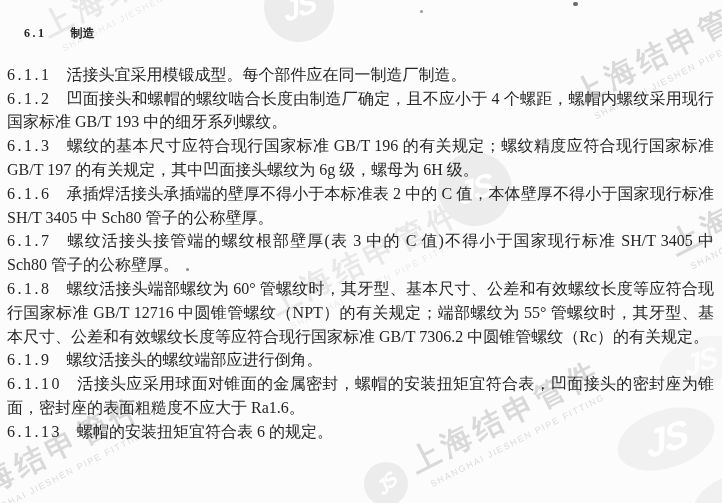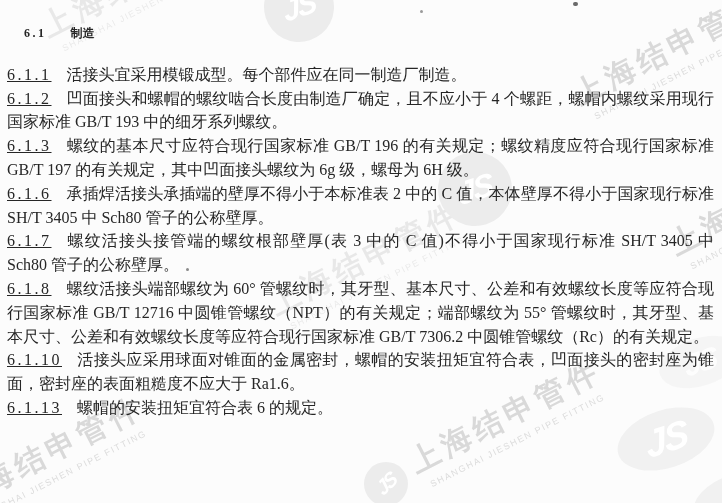--- a/index.html
+++ b/index.html
@@ -37,21 +37,21 @@
   
   .doc {
     position:absolute; inset:0; z-index:2;
     padding:5px 8px 0 7px;
     font-size:16px; line-height:23.8px;
     text-align:justify; color:#262626;
   }
   .heading { margin:17px; font-size:12px; font-weight:bold; }
   .heading .num { letter-spacing:2.5px; margin-right:24px; }
   p.item { margin:0; }
-  p.item .num { letter-spacing:2.5px; margin-right:15px; white-space:nowrap;text-decoration:underline; }
+  p.item .num { letter-spacing:2.5px; margin-right:15px; white-space:nowrap; }
 
   
   .speck { position:absolute; z-index:3; border-radius:2px; }
 </style>
 </head>
 <body>
 
 <div class="page">
 
   <div class="wm wm-text" style="left:552px; top:28px;">
@@ -117,17 +117,18 @@
   <div class="doc">
 
     <h2 class="heading"><span class="num">6.1</span><span>制造</span></h2>
 
     <p class="item"><span class="num">6.1.1</span><span>活接头宜采用模锻成型。每个部件应在同一制造厂制造。</span></p>
     <p class="item"><span class="num">6.1.2</span><span>凹面接头和螺帽的螺纹啮合长度由制造厂确定，且不应小于 4 个螺距，螺帽内螺纹采用现行国家标准 GB/T 193 中的细牙系列螺纹。</span></p>
     <p class="item"><span class="num">6.1.3</span><span>螺纹的基本尺寸应符合现行国家标准 GB/T 196 的有关规定；螺纹精度应符合现行国家标准 GB/T 197 的有关规定，其中凹面接头螺纹为 6g 级，螺母为 6H 级。</span></p>
     <p class="item"><span class="num">6.1.6</span><span>承插焊活接头承插端的壁厚不得小于本标准表 2 中的 C 值，本体壁厚不得小于国家现行标准 SH/T 3405 中 Sch80 管子的公称壁厚。</span></p>
     <p class="item"><span class="num">6.1.7</span><span>螺纹活接头接管端的螺纹根部壁厚(表 3 中的 C 值)不得小于国家现行标准 SH/T 3405 中 Sch80 管子的公称壁厚。</span></p>
     <p class="item"><span class="num">6.1.8</span><span>螺纹活接头端部螺纹为 60° 管螺纹时，其牙型、基本尺寸、公差和有效螺纹长度等应符合现行国家标准 GB/T 12716 中圆锥管螺纹（NPT）的有关规定；端部螺纹为 55° 管螺纹时，其牙型、基本尺寸、公差和有效螺纹长度等应符合现行国家标准 GB/T 7306.2 中圆锥管螺纹（Rc）的有关规定。</span></p>
+    <p class="item"><span class="num">6.1.9</span><span>螺纹活接头的螺纹端部应进行倒角。</span></p>
     <p class="item"><span class="num">6.1.10</span><span>活接头应采用球面对锥面的金属密封，螺帽的安装扭矩宜符合表，凹面接头的密封座为锥面，密封座的表面粗糙度不应大于 Ra1.6。</span></p>
     <p class="item"><span class="num">6.1.13</span><span>螺帽的安装扭矩宜符合表 6 的规定。</span></p>
 
   </div>
 </div>
 
 </body></html>

